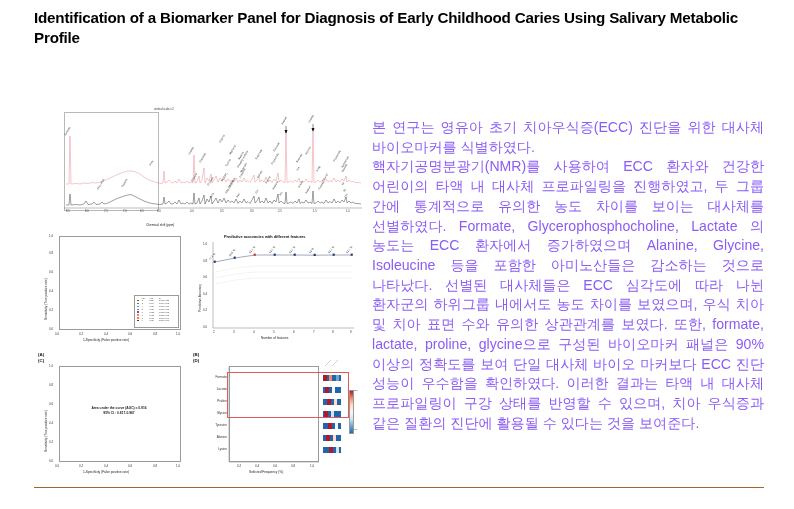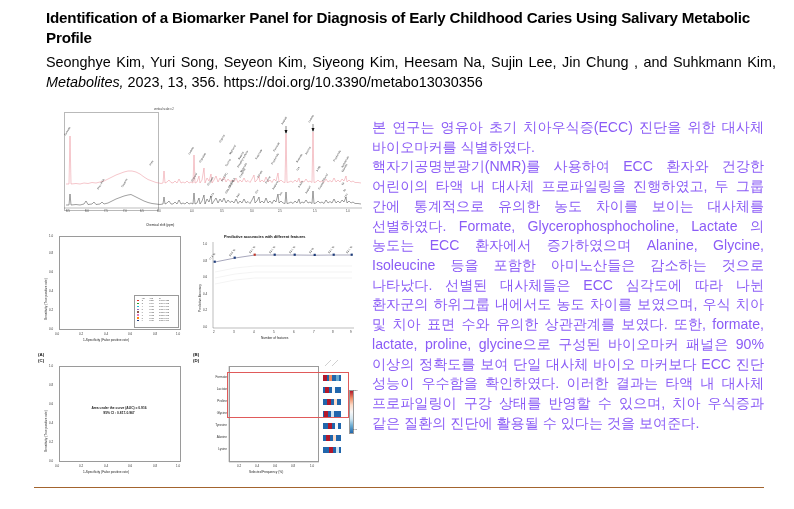--- a/index.html
+++ b/index.html
@@ -4,21 +4,21 @@
 <style>
   html,body{margin:0;padding:0;}
   body{
     width:794px;height:509px;background:#ffffff;
     font-family:"Liberation Sans", sans-serif;
     color:#1a1a1a;overflow:hidden;position:relative;
   }
   .page{position:absolute;inset:0;}
 
   
-  .header{position:absolute;left:46px;top:8px;width:730px;}
+  .header{position:absolute;left:34px;top:8px;width:730px;}
   .title{
     font-size:15.2px;font-weight:bold;line-height:1.33;
     letter-spacing:-0.2px;color:#000;margin:0;
   }
   .authors{
     font-size:14.4px;line-height:1.36;color:#000;margin:5px 0 0 0;
     text-align:justify;text-justify:inter-word;
   }
   .authors .jrnl{font-style:italic;}
 
@@ -104,23 +104,20 @@
   .cbl{position:absolute;font-size:2.2px;color:#444;}
   .redrect{position:absolute;border:0.6px solid #e05a5a;box-sizing:border-box;}
 </style>
 </head>
 <body>
 
 <div class="page">
 
   <div class="header">
     <div class="title">Identification of a Biomarker Panel for Diagnosis of Early Childhood Caries Using Salivary Metabolic Profile</div>
-    <div class="authors">
-      <span>Seonghye Kim, Yuri Song, Seyeon Kim, Siyeong Kim, Heesam Na, Sujin Lee, Jin Chung , and Suhkmann Kim, </span><span class="jrnl">Metabolites,</span><span> 2023, 13, 356. https://doi.org/10.3390/metabo13030356</span>
-    </div>
   </div>
 
   <div class="figwrap">
 
     <div class="nmr">
       <div class="vscale">vertical scale x 2</div>
       <div class="box"></div>
 
       <svg width="330" height="112">
 

